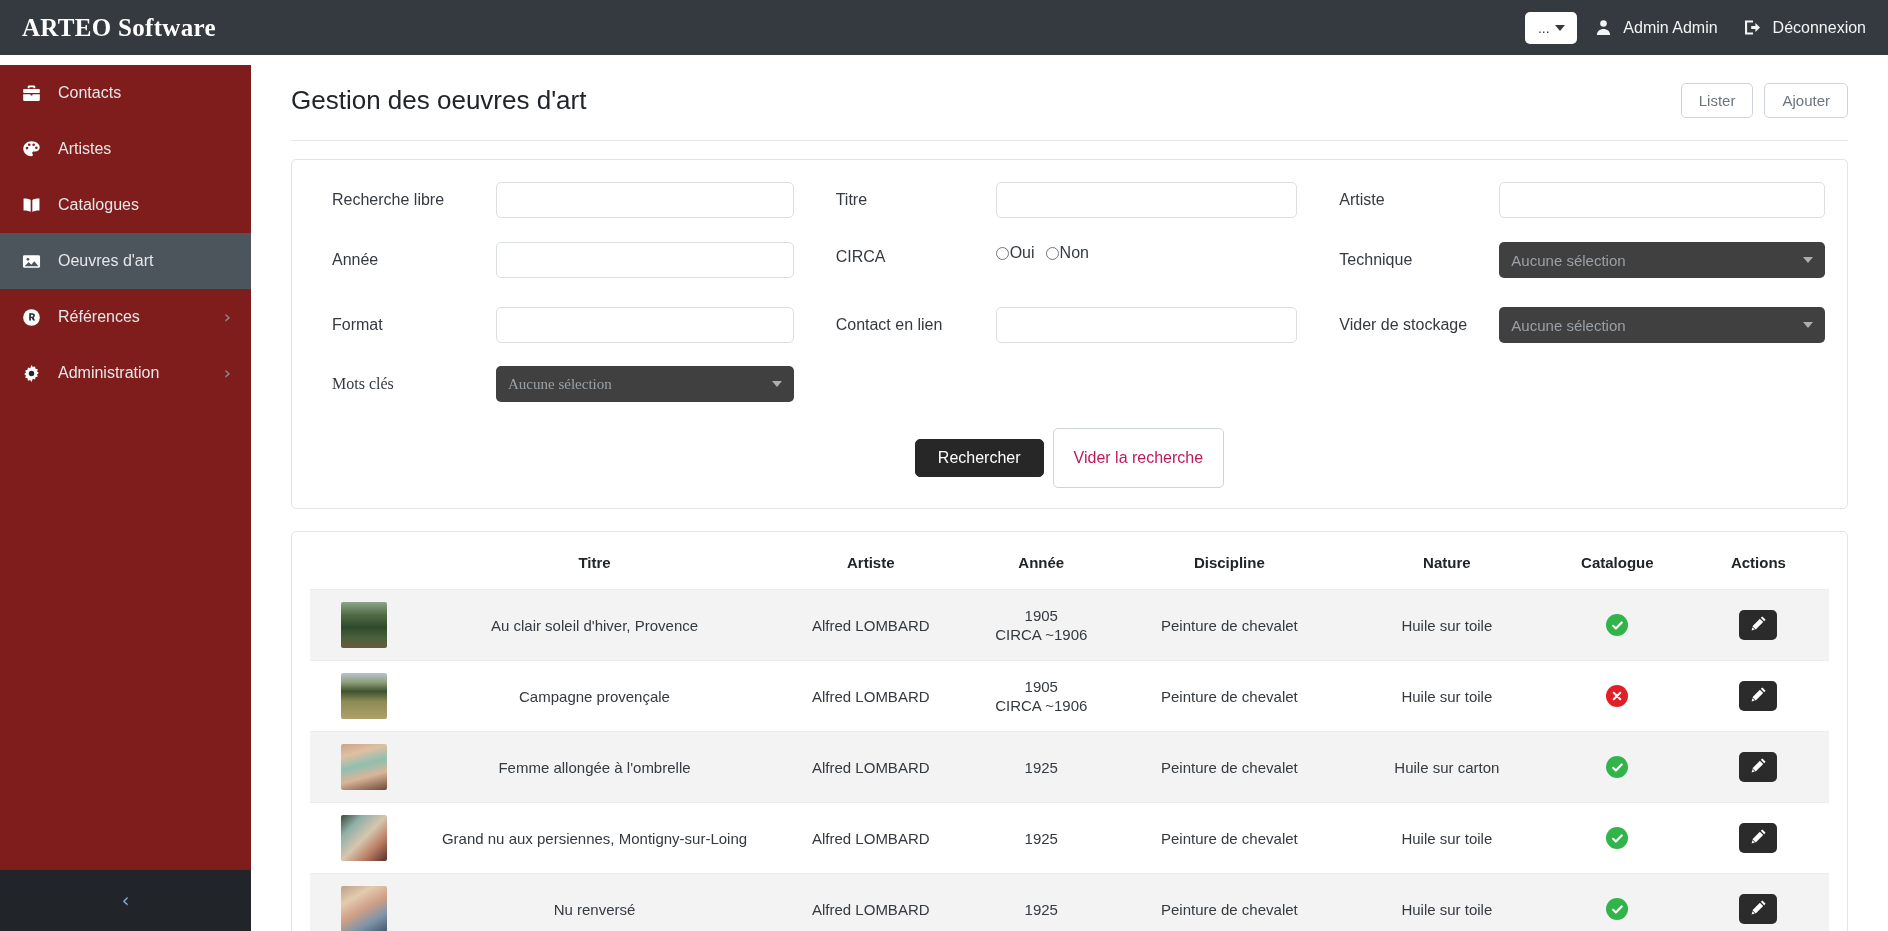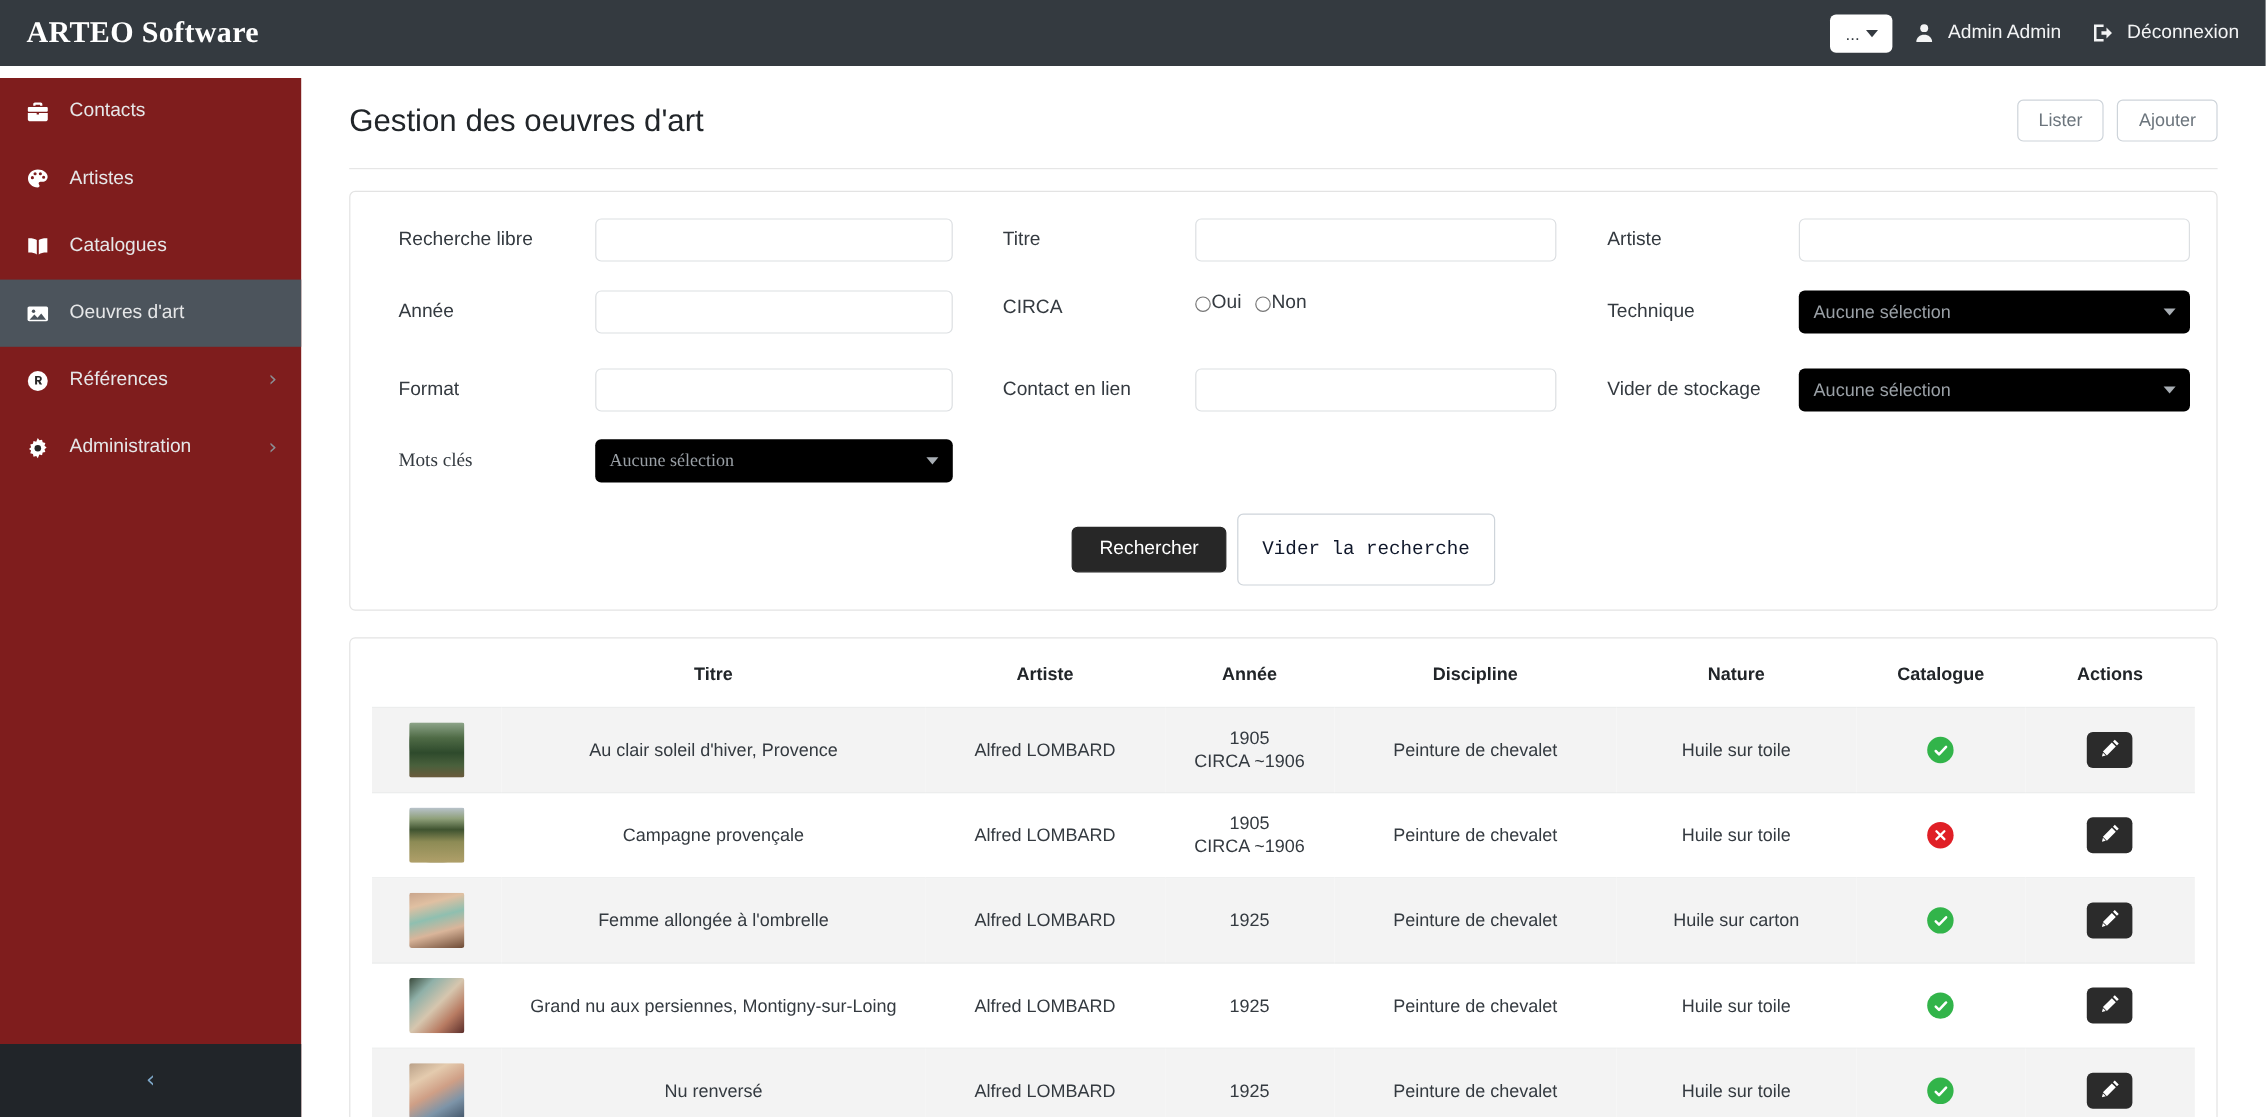--- a/index.html
+++ b/index.html
@@ -131,21 +131,21 @@
   .fctl { flex: 1 1 auto; min-width: 0; padding-right: 24px; }
   .txt {
     width: 100%; height: 36px;
     border: 1px solid #dcdfe2; border-radius: 5px;
     background: #ffffff; outline: none;
     font-size: 15px; color: #333; padding: 0 10px;
     font-family: "Liberation Sans", sans-serif;
   }
   .sel {
     width: 100%; height: 36px;
-    background: #000000; border: 0; border-radius: 5px;
+    background: #404040; border: 0; border-radius: 5px;
     display: flex; align-items: center; padding: 0 12px;
     color: #9aa0a6; font-size: 15px; cursor: pointer;
   }
   .sel .dcaret {
     margin-left: auto;
     width: 0; height: 0;
     border-left: 5px solid transparent;
     border-right: 5px solid transparent;
     border-top: 6px solid #a8aeb4;
   }
@@ -158,23 +158,23 @@
   .actions-row {
     display: flex; justify-content: center; align-items: center;
     gap: 9px; margin-top: 26px;
   }
   .btn-primary {
     background: #272727; color: #ffffff; border: 1px solid #272727;
     border-radius: 5px; font-size: 16px; padding: 9px 22px; cursor: pointer;
     font-family: "Liberation Sans", sans-serif;
   }
   .btn-ghost {
-    background: #ffffff; color: #0f172a; border: 1px solid #ced4da;
+    background: #ffffff; color: #be185d; border: 1px solid #ced4da;
     border-radius: 5px; font-size: 16px; padding: 20px 20px; cursor: pointer;
-    font-family: Liberation Mono, monospace;
+    font-family: Liberation Sans, sans-serif;
   }
 
   
   .tcard {
     border: 1px solid #e3e3e3; border-radius: 5px;
     margin-top: 22px; background: #ffffff;
     padding: 0 18px 0 18px;
   }
   table.grid { width: 100%; border-collapse: collapse; table-layout: fixed; }
   table.grid th {

